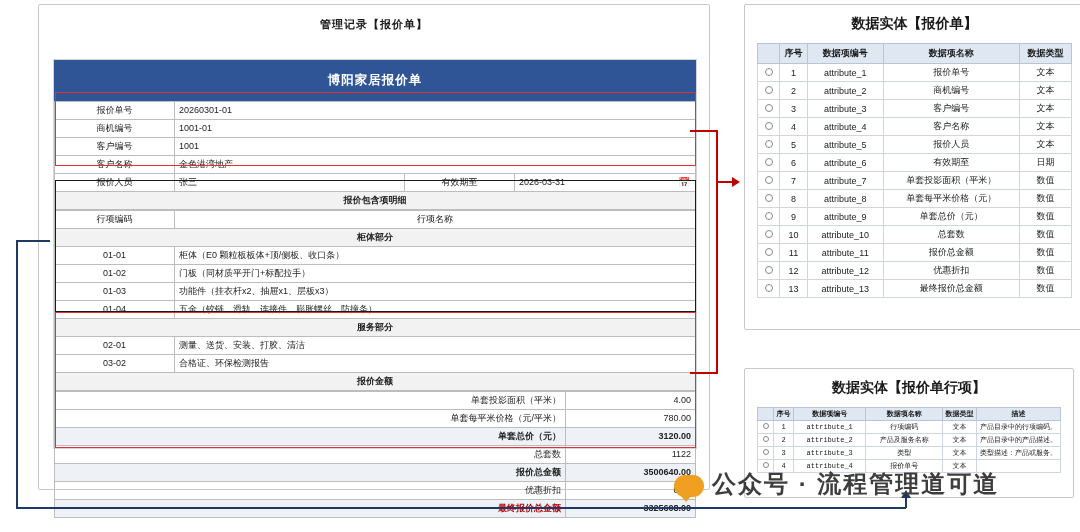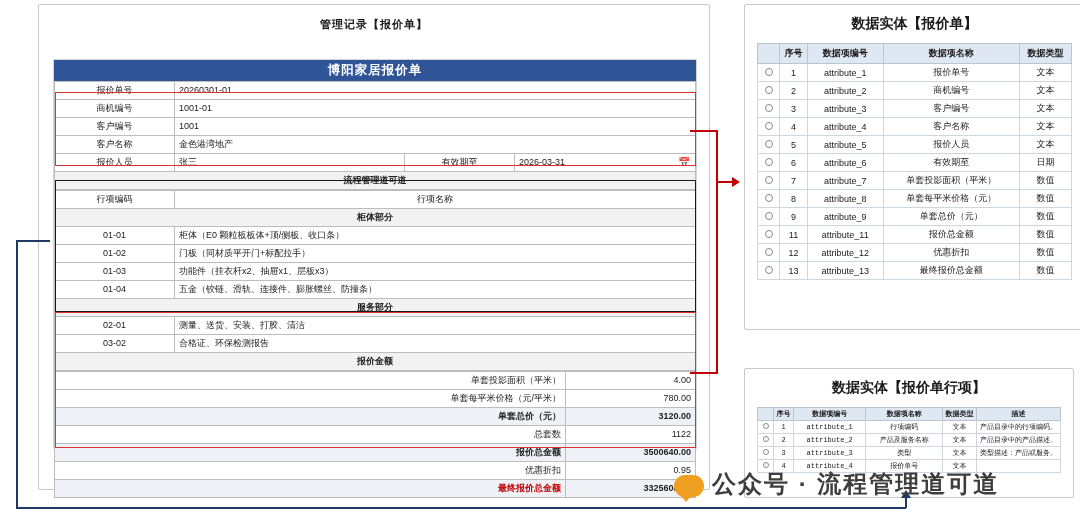--- a/index.html
+++ b/index.html
@@ -35,21 +35,21 @@
     width: 644px; height: 390px;
     border: 1px solid #d5d5d5;
     background: #fff;
   }
   .doc-header {
     background: #2f5597;
     color: #fff;
     text-align: center;
     font-weight: bold;
     font-size: 12.5px;
-    padding: 2px 0;
+    padding: 12px 0;
     letter-spacing: 1px;
   }
 
   table.grid {
     width: 100%;
     border-collapse: collapse;
     font-size: 9px;
     color: #222;
   }
   table.grid td, table.grid th {
@@ -207,21 +207,21 @@
           <tr>
             <td class="lbl">报价人员</td>
             <td class="val" style="width:230px">张三</td>
             <td class="ctr" style="width:110px">有效期至</td>
             <td class="val">
               <span>2026-03-31</span>
               <span class="cal-icon">📅</span>
             </td>
           </tr>
           <tr>
-            <td class="sect" colspan="4">流程管理道可道</td>
+            <td class="sect" colspan="4">报价包含项明细</td>
           </tr>
         </tbody>
       </table>
 
       <table class="grid">
         <tbody>
           <tr>
             <td class="ctr" style="width:120px">行项编码</td>
             <td class="ctr">行项名称</td>
           </tr>
@@ -368,20 +368,27 @@
             <td>8</td>
             <td>attribute_8</td>
             <td>单套每平米价格（元）</td>
             <td>数值</td>
           </tr>
           <tr>
             <td><span class="radio"></span></td>
             <td>9</td>
             <td>attribute_9</td>
             <td>单套总价（元）</td>
+            <td>数值</td>
+          </tr>
+          <tr>
+            <td><span class="radio"></span></td>
+            <td>10</td>
+            <td>attribute_10</td>
+            <td>总套数</td>
             <td>数值</td>
           </tr>
           <tr>
             <td><span class="radio"></span></td>
             <td>11</td>
             <td>attribute_11</td>
             <td>报价总金额</td>
             <td>数值</td>
           </tr>
           <tr>

